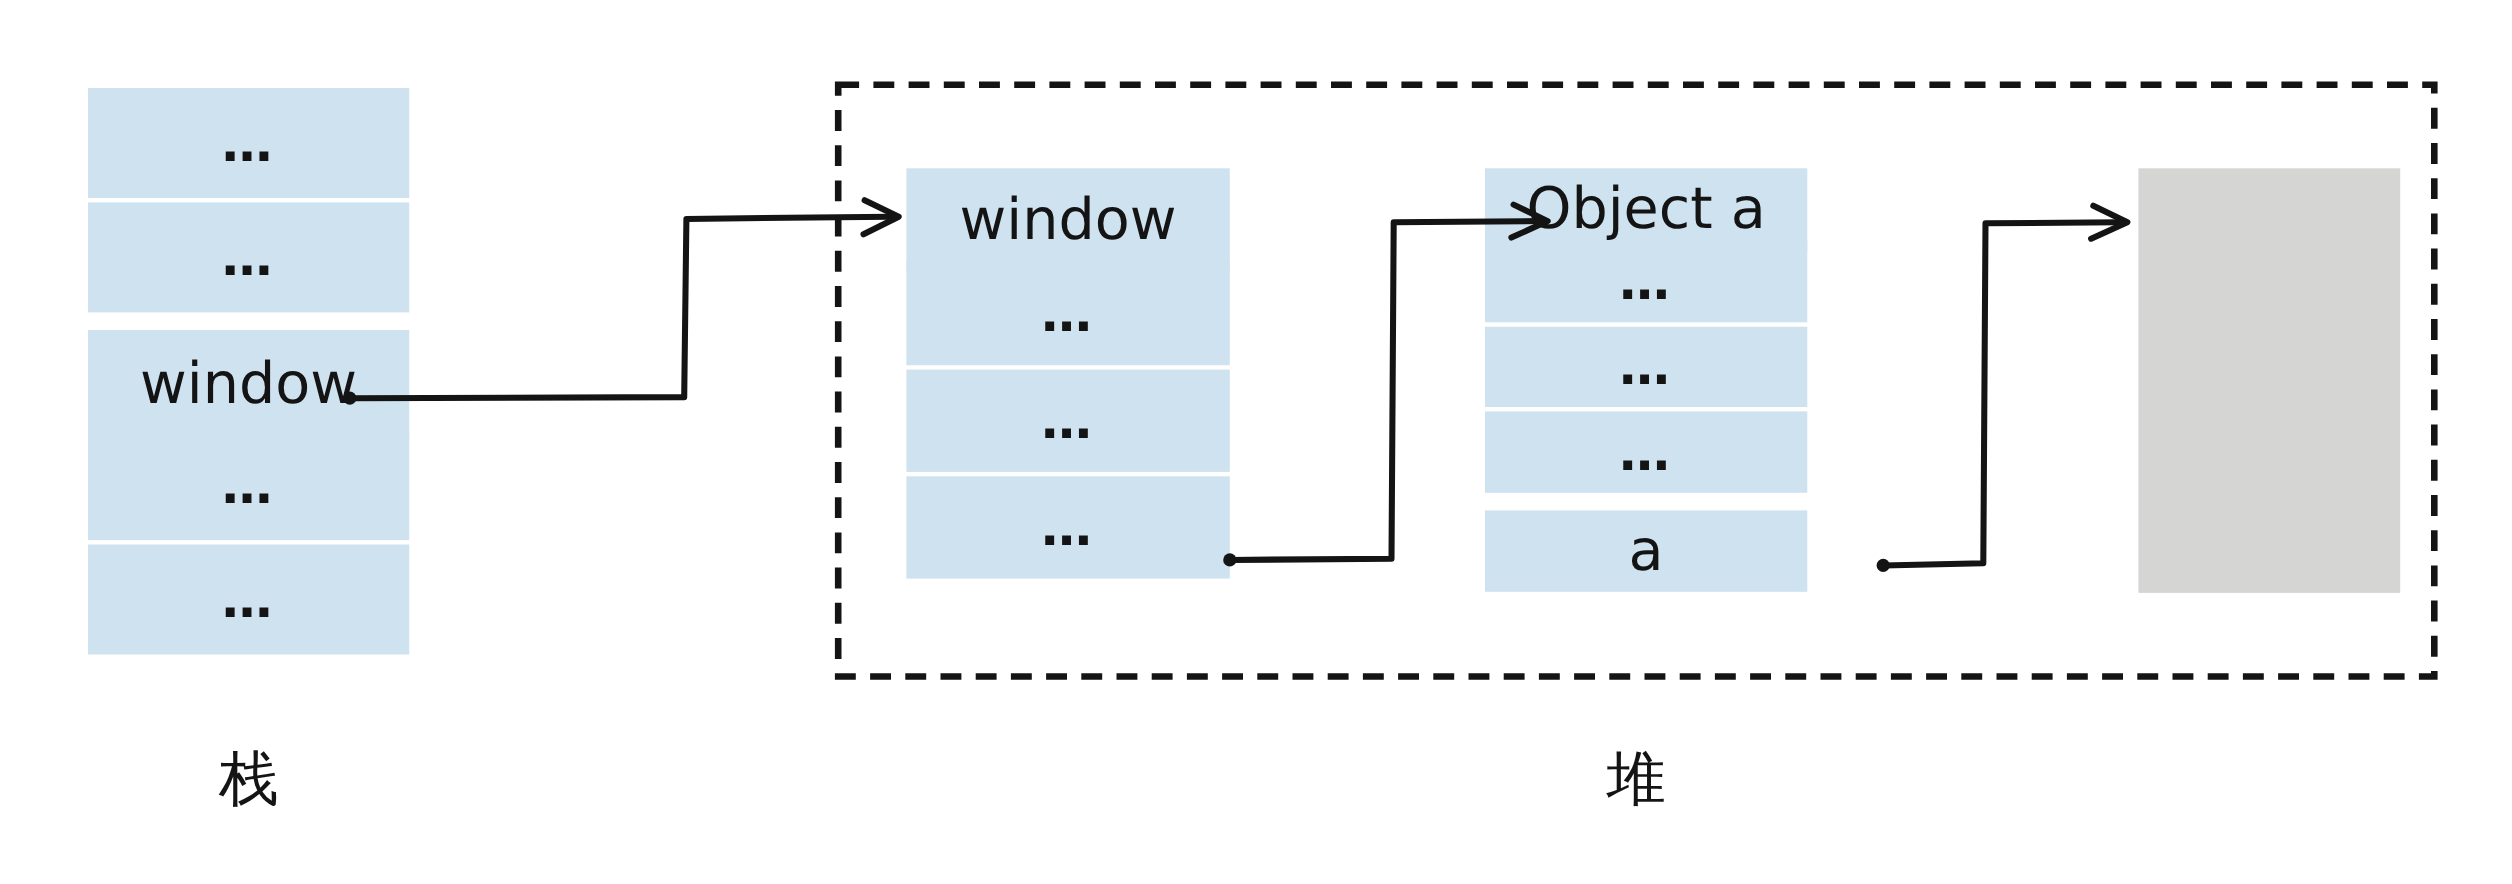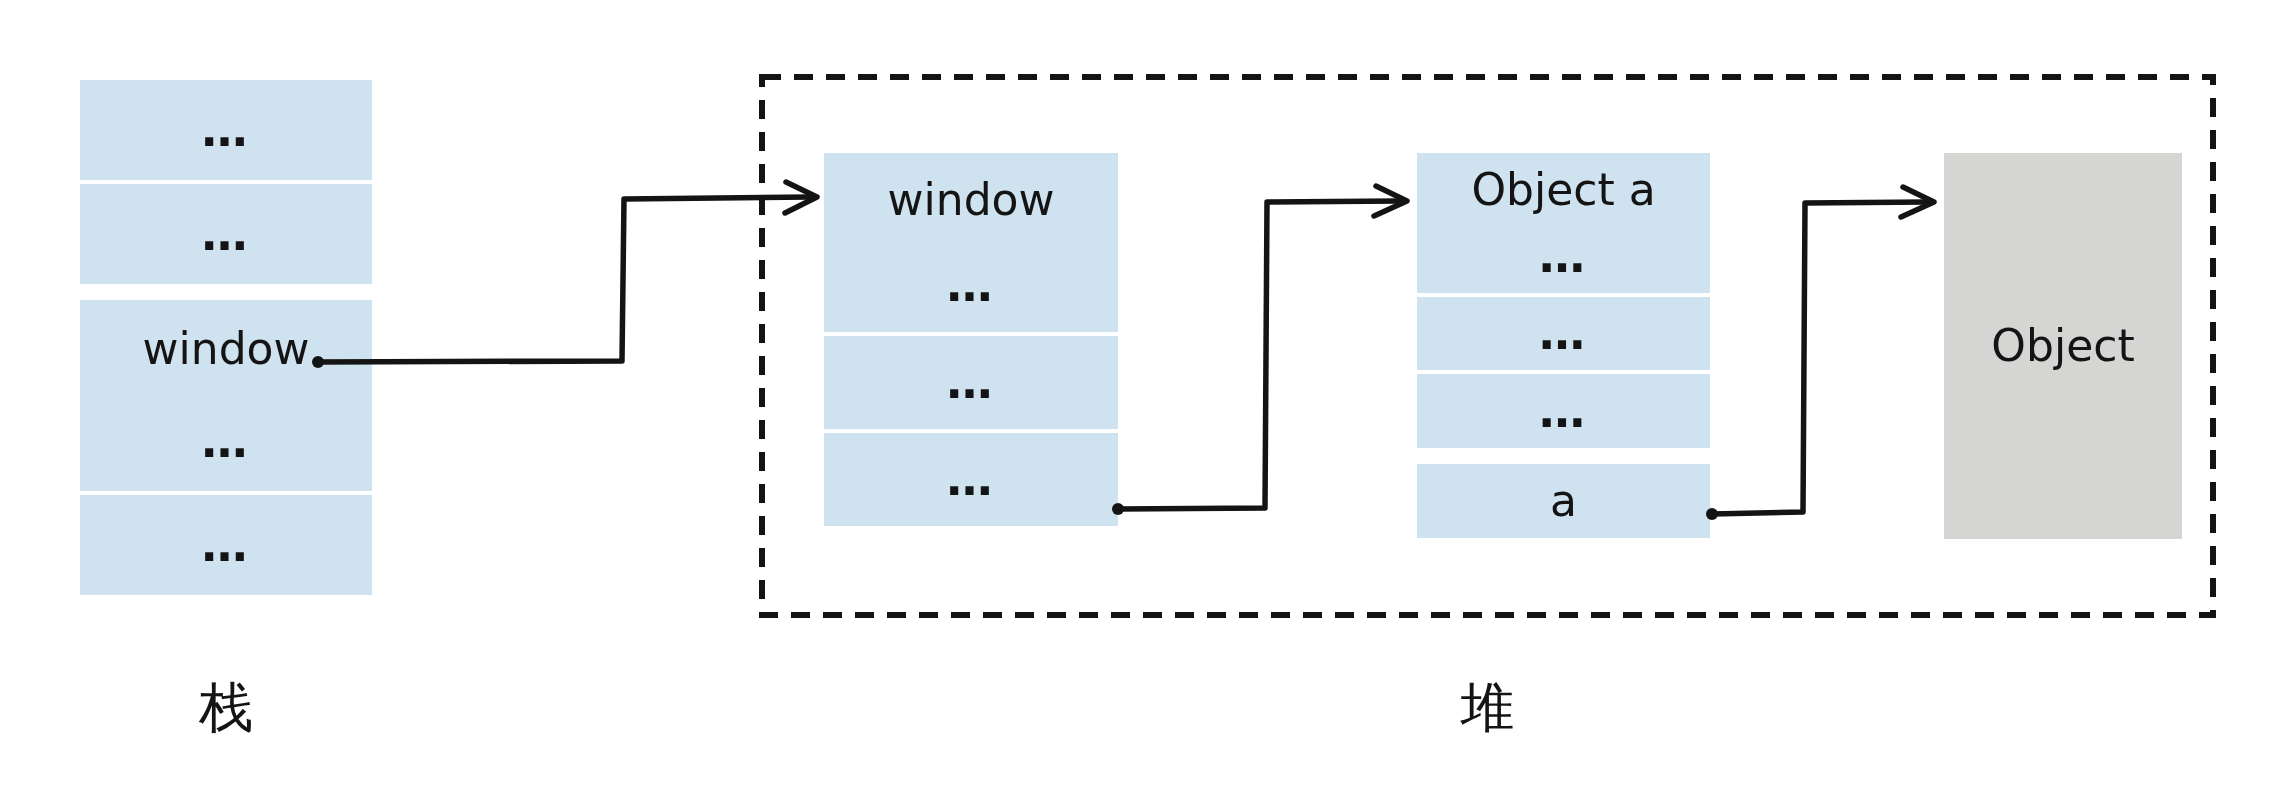--- a/index.html
+++ b/index.html
@@ -20,33 +20,33 @@
   .memtable{
     position:absolute;
     display:flex;flex-direction:column;
     gap:4px;
     background:var(--background);
   }
   .cell{
     flex:1;
     background:var(--cell-blue);
     display:flex;align-items:center;justify-content:center;
-    font-size:44px;
+    font-size:52px;
     line-height:1;
     white-space:nowrap;
   }
   .cell.dots{
     font-size:46px;
     font-weight:700;
     letter-spacing:3px;
     transform:translateY(-12px);
   }
   .stack-table{left:80px;top:92px;width:292px;height:515px;}
   .heap-window-table{left:824px;top:153px;width:294px;height:385px;}
-  .heap-object-table{left:1417px;top:153px;width:293px;height:385px;}
+  .heap-object-table{left:1350px;top:153px;width:293px;height:385px;}
   .gray-box{
     position:absolute;
     left:1944px;top:153px;width:238px;height:386px;
     background:var(--box-gray);
     display:flex;flex-direction:column;align-items:center;justify-content:center;
     font-size:44px;line-height:1.45;
   }
   .zone-label{
     position:absolute;
     text-align:center;
@@ -96,21 +96,20 @@
 
   <div class="memtable heap-object-table">
     <div class="cell">Object a</div>
     <div class="cell dots">…</div>
     <div class="cell dots">…</div>
     <div class="cell dots">…</div>
     <div class="cell">a</div>
   </div>
 
   <div class="gray-box">
-    <div>Object</div>
   </div>
 
   <div class="zone-label heap-zone-label">堆</div>
 
   <svg class="overlay" width="2284" height="804" viewBox="0 0 2284 804">
 
     <rect x="762" y="77" width="1451" height="538" class="dashed"></rect>
 
     <g>
       <circle cx="318" cy="362" r="6" fill="#141414"></circle>

